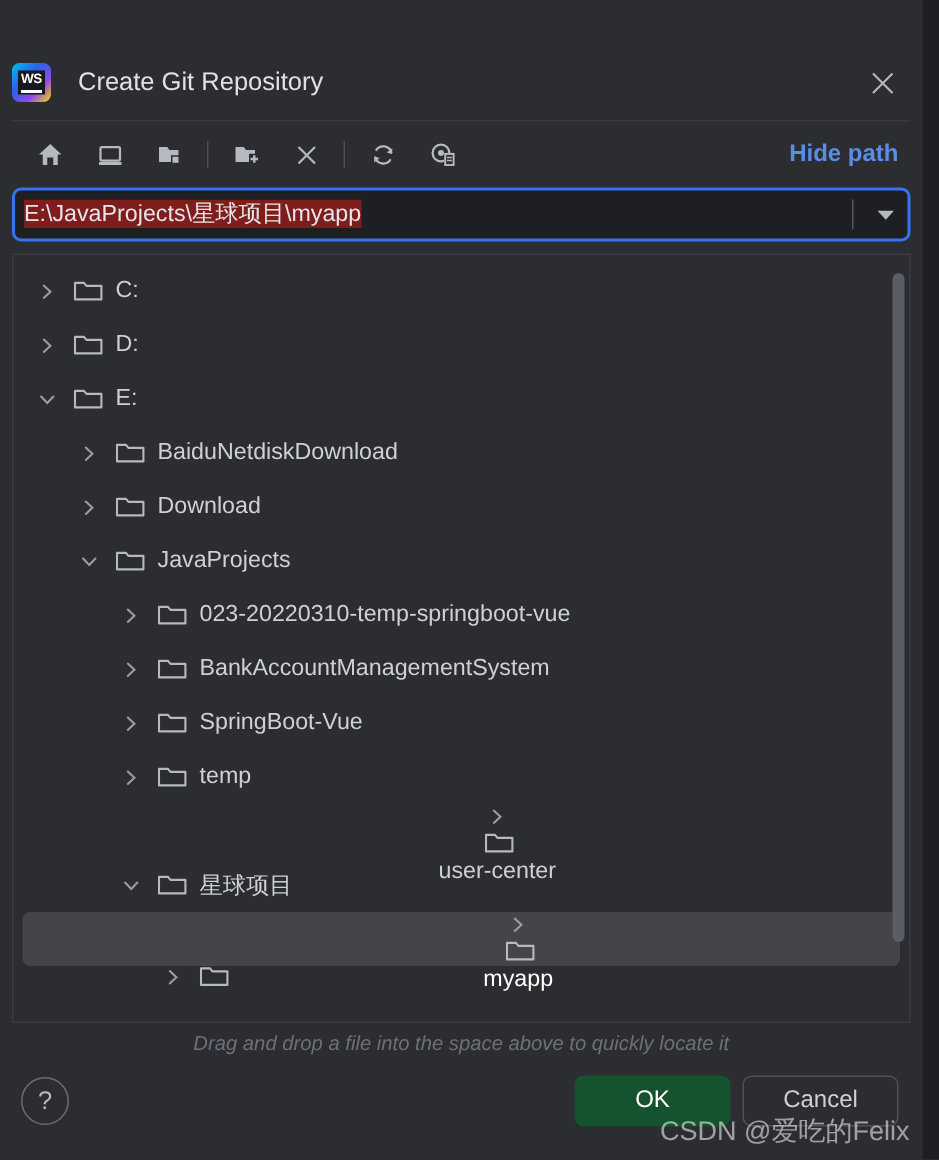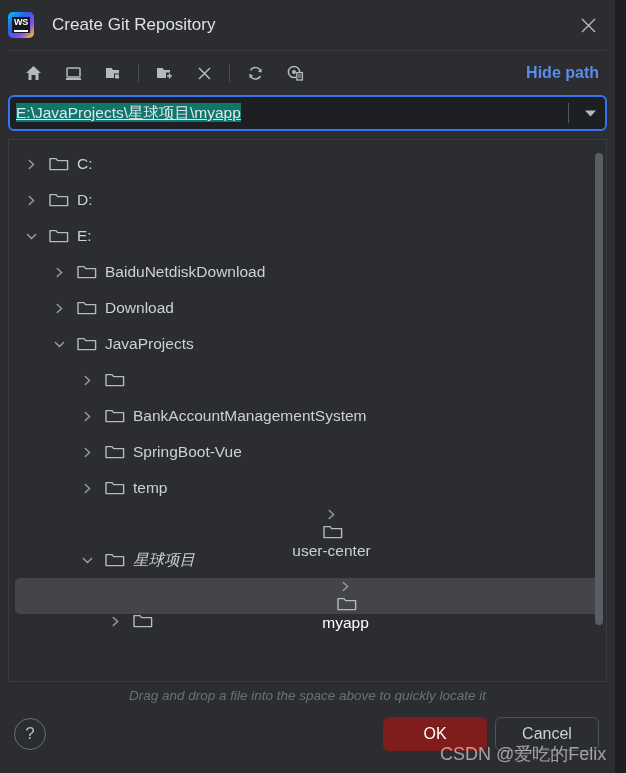--- a/index.html
+++ b/index.html
@@ -26,20 +26,21 @@
     background: #2b2d30;
     display: flex; flex-direction: column;
   }
 
   
   .titlebar {
     height: 50px; flex: 0 0 50px;
     display: flex; align-items: center;
     padding: 0 12px 0 8px;
     position: relative;
+    margin-top: 30px;
   }
   .app-icon {
     width: 26px; height: 26px; flex: 0 0 26px;
     border-radius: 5px;
     position: relative; overflow: hidden;
     background: linear-gradient(135deg,#00c2f0 0%,#2b61e8 38%,#8a49f0 68%,#f5d800 100%);
   }
   .app-icon::after {
     content: "";
     position: absolute; left: 4px; top: 5px;
@@ -117,24 +118,23 @@
     padding: 0 2px 0 6px;
   }
   .path-value {
     flex: 1 1 auto;
     font-size: 15.5px;
     color: #dfe1e5;
     white-space: nowrap; overflow: hidden;
     line-height: 20px;
   }
   .path-value span.sel {
-    background: #0f766e;
+    background: #7f1d1d;
     color: #e3e5e8;
     padding: 1px 0;
-    text-decoration: underline;
   }
   .path-sep {
     width: 1px; height: 20px; background: #55585e; margin: 0 8px 0 4px;
     flex: 0 0 1px;
   }
   .path-arrow {
     flex: 0 0 26px; height: 100%;
     display: flex; align-items: center; justify-content: center;
     cursor: pointer;
   }
@@ -211,21 +211,21 @@
   .btn-group {
     margin-left: auto;
     display: flex; align-items: center; gap: 8px;
   }
   .btn {
     min-width: 104px; height: 34px;
     border-radius: 6px;
     display: flex; align-items: center; justify-content: center;
     font-size: 16px; cursor: pointer;
   }
-  .btn.primary { background: #7f1d1d; color: #ffffff; }
+  .btn.primary { background: #14532d; color: #ffffff; }
   .btn.secondary {
     background: transparent; color: #cdd0d4;
     border: 1px solid #4e5157;
   }
   .watermark {
     position: absolute;
     left: 440px; top: 742px;
     font-size: 18px;
     color: rgba(255,255,255,0.55);
     white-space: nowrap;
@@ -405,20 +405,21 @@
             <div class="chev">
               <svg width="11" height="11" viewBox="0 0 11 11">
                 <path d="M3.2 1.4 L7.6 5.5 L3.2 9.6" stroke="#9a9da3" stroke-width="1.4" fill="none" stroke-linecap="round"></path>
               </svg>
             </div>
             <div class="folder-ico">
               <svg width="20" height="16" viewBox="0 0 20 16">
                 <path d="M1 2.6 H7 L8.6 4.6 H18.6 V13.6 H1 Z" fill="none" stroke="#b6b9bf" stroke-width="1.4" stroke-linejoin="round"></path>
               </svg>
             </div>
+            <div class="row-label">023-20220310-temp-springboot-vue</div>
           </div>
           <div class="row" style="padding-left: 64px; text-align: right;">
             <div class="chev">
               <svg width="11" height="11" viewBox="0 0 11 11">
                 <path d="M3.2 1.4 L7.6 5.5 L3.2 9.6" stroke="#9a9da3" stroke-width="1.4" fill="none" stroke-linecap="round"></path>
               </svg>
             </div>
             <div class="folder-ico">
               <svg width="20" height="16" viewBox="0 0 20 16">
                 <path d="M1 2.6 H7 L8.6 4.6 H18.6 V13.6 H1 Z" fill="none" stroke="#b6b9bf" stroke-width="1.4" stroke-linejoin="round"></path>
@@ -458,21 +459,21 @@
                 <path d="M3.2 1.4 L7.6 5.5 L3.2 9.6" stroke="#9a9da3" stroke-width="1.4" fill="none" stroke-linecap="round"></path>
               </svg>
             </div>
             <div class="folder-ico">
               <svg width="20" height="16" viewBox="0 0 20 16">
                 <path d="M1 2.6 H7 L8.6 4.6 H18.6 V13.6 H1 Z" fill="none" stroke="#b6b9bf" stroke-width="1.4" stroke-linejoin="round"></path>
               </svg>
             </div>
             <div class="row-label">user-center</div>
           </div>
-          <div class="row" style="padding-left: 64px; font-style: italic;">
+          <div class="row" style="padding-left: 64px;">
             <div class="chev">
               <svg width="11" height="11" viewBox="0 0 11 11">
                 <path d="M1.4 3.4 L5.5 7.6 L9.6 3.4" stroke="#9a9da3" stroke-width="1.4" fill="none" stroke-linecap="round"></path>
               </svg>
             </div>
             <div class="folder-ico">
               <svg width="20" height="16" viewBox="0 0 20 16">
                 <path d="M1 2.6 H7 L8.6 4.6 H18.6 V13.6 H1 Z" fill="none" stroke="#b6b9bf" stroke-width="1.4" stroke-linejoin="round"></path>
               </svg>
             </div>

